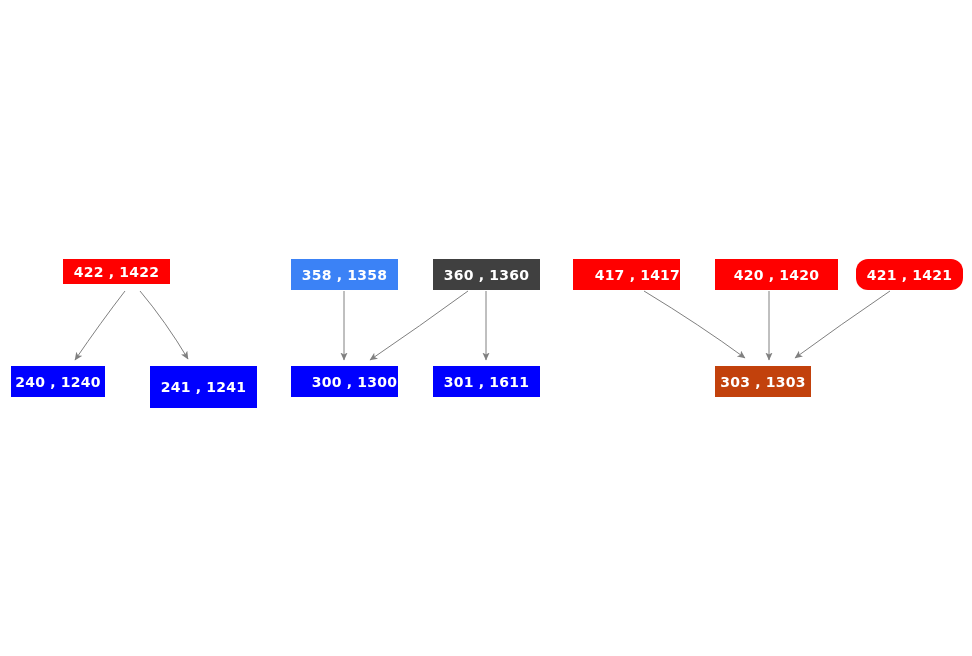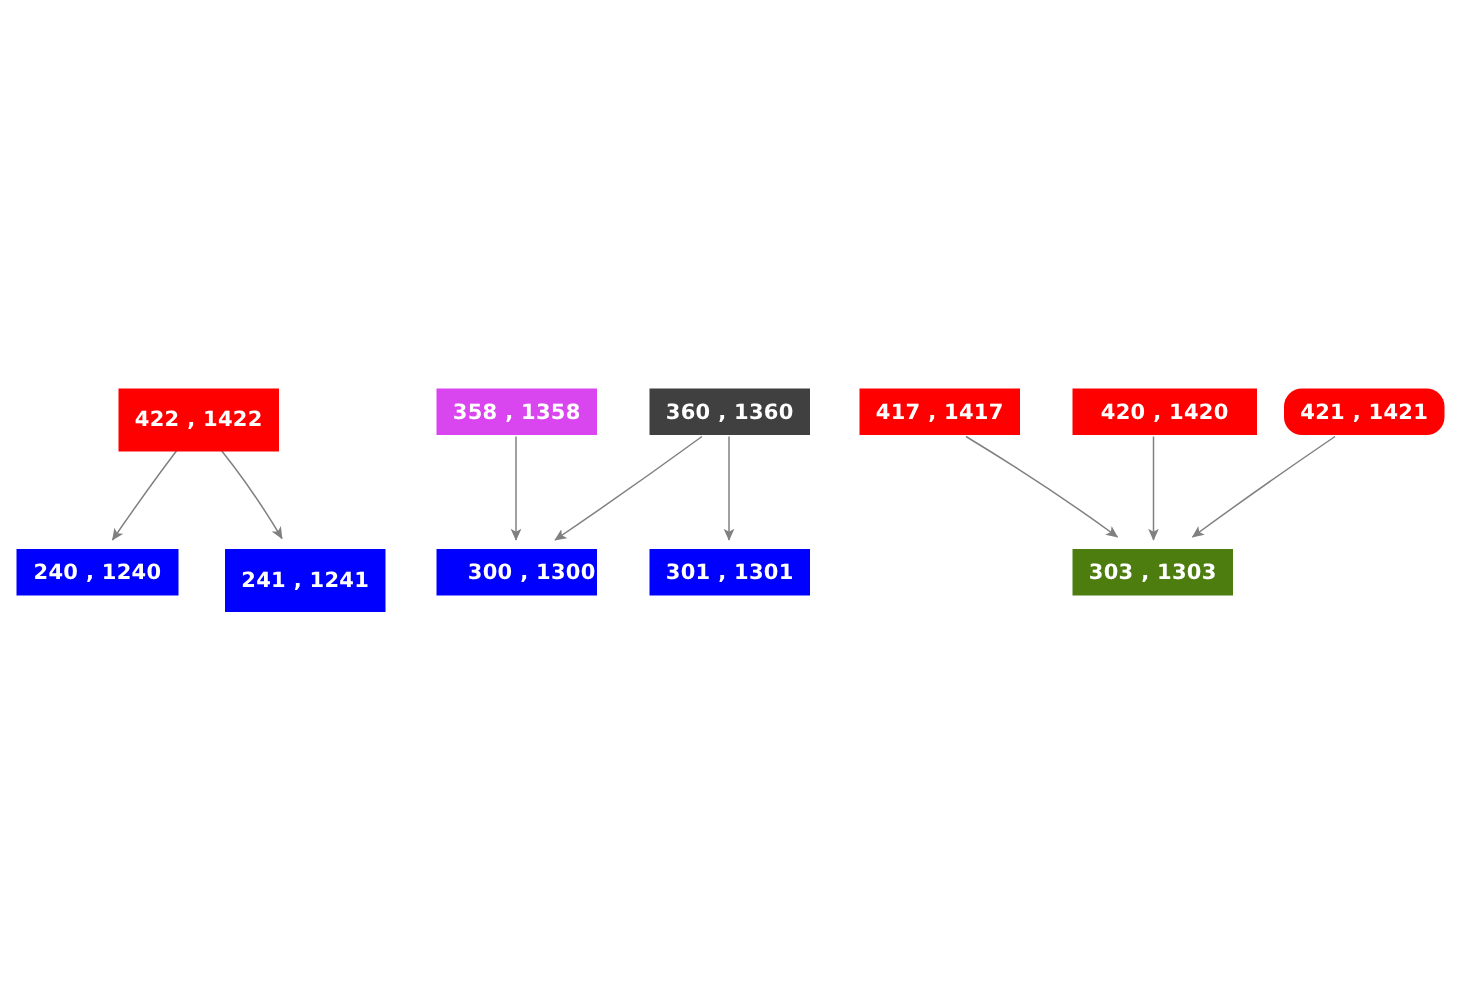--- a/index.html
+++ b/index.html
@@ -57,48 +57,48 @@
         <path d="M 344 291 L 344 360" fill="none" stroke="#808080" stroke-width="1" marker-end="url(#arrowhead)"></path>
         <path d="M 468 291 Q 420 326 370 360" fill="none" stroke="#808080" stroke-width="1" marker-end="url(#arrowhead)"></path>
         <path d="M 486 291 L 486 360" fill="none" stroke="#808080" stroke-width="1" marker-end="url(#arrowhead)"></path>
         <path d="M 644 291 Q 700 325 745 358" fill="none" stroke="#808080" stroke-width="1" marker-end="url(#arrowhead)"></path>
         <path d="M 769 291 L 769 360" fill="none" stroke="#808080" stroke-width="1" marker-end="url(#arrowhead)"></path>
         <path d="M 890 291 Q 840 325 795 358" fill="none" stroke="#808080" stroke-width="1" marker-end="url(#arrowhead)"></path>
       </g>
   </svg>
 
   <div id="nodes">
-      <div class="node node-red" style="left: 79px; top: 259px; width: 107px; height: 42px; background: rgb(255, 0, 0);">
+      <div class="node node-red" style="left: 63px; top: 259px; width: 107px; height: 25px; background: rgb(255, 0, 0);">
         <span>422 , 1422</span>
       </div>
-      <div class="node node-red" style="left: 291px; top: 259px; width: 107px; height: 31px; background: #d946ef;">
+      <div class="node node-red" style="left: 291px; top: 259px; width: 107px; height: 31px; background: #3b82f6;">
         <span>358 , 1358</span>
       </div>
       <div class="node node-red" style="left: 433px; top: 259px; width: 107px; height: 31px; background: #404040;">
         <span>360 , 1360</span>
       </div>
-      <div class="node node-red" style="left: 573px; top: 259px; width: 107px; height: 31px; background: rgb(255, 0, 0);">
+      <div class="node node-red" style="left: 573px; top: 259px; width: 107px; height: 31px; background: rgb(255, 0, 0); justify-content: flex-end;">
         <span>417 , 1417</span>
       </div>
       <div class="node node-red" style="left: 715px; top: 259px; width: 123px; height: 31px; background: rgb(255, 0, 0);">
         <span>420 , 1420</span>
       </div>
       <div class="node node-red" style="left: 856px; top: 259px; width: 107px; height: 31px; background: rgb(255, 0, 0); border-radius: 12px;">
         <span>421 , 1421</span>
       </div>
-      <div class="node node-blue" style="left: 11px; top: 366px; width: 108px; height: 31px; background: rgb(0, 0, 255);">
+      <div class="node node-blue" style="left: 11px; top: 366px; width: 94px; height: 31px; background: rgb(0, 0, 255);">
         <span>240 , 1240</span>
       </div>
       <div class="node node-blue" style="left: 150px; top: 366px; width: 107px; height: 42px; background: rgb(0, 0, 255);">
         <span>241 , 1241</span>
       </div>
       <div class="node node-blue" style="left: 291px; top: 366px; width: 107px; height: 31px; background: rgb(0, 0, 255); padding-left: 20px;">
         <span>300 , 1300</span>
       </div>
       <div class="node node-blue" style="left: 433px; top: 366px; width: 107px; height: 31px; background: rgb(0, 0, 255);">
-        <span>301 , 1301</span>
+        <span>301 , 1611</span>
       </div>
-      <div class="node node-blue" style="left: 715px; top: 366px; width: 107px; height: 31px; background: #4d7c0f; justify-content: center;">
+      <div class="node node-blue" style="left: 715px; top: 366px; width: 96px; height: 31px; background: #c2410c; justify-content: center;">
         <span>303 , 1303</span>
       </div>
     </div>
 
 </div>
 
 </body></html>

